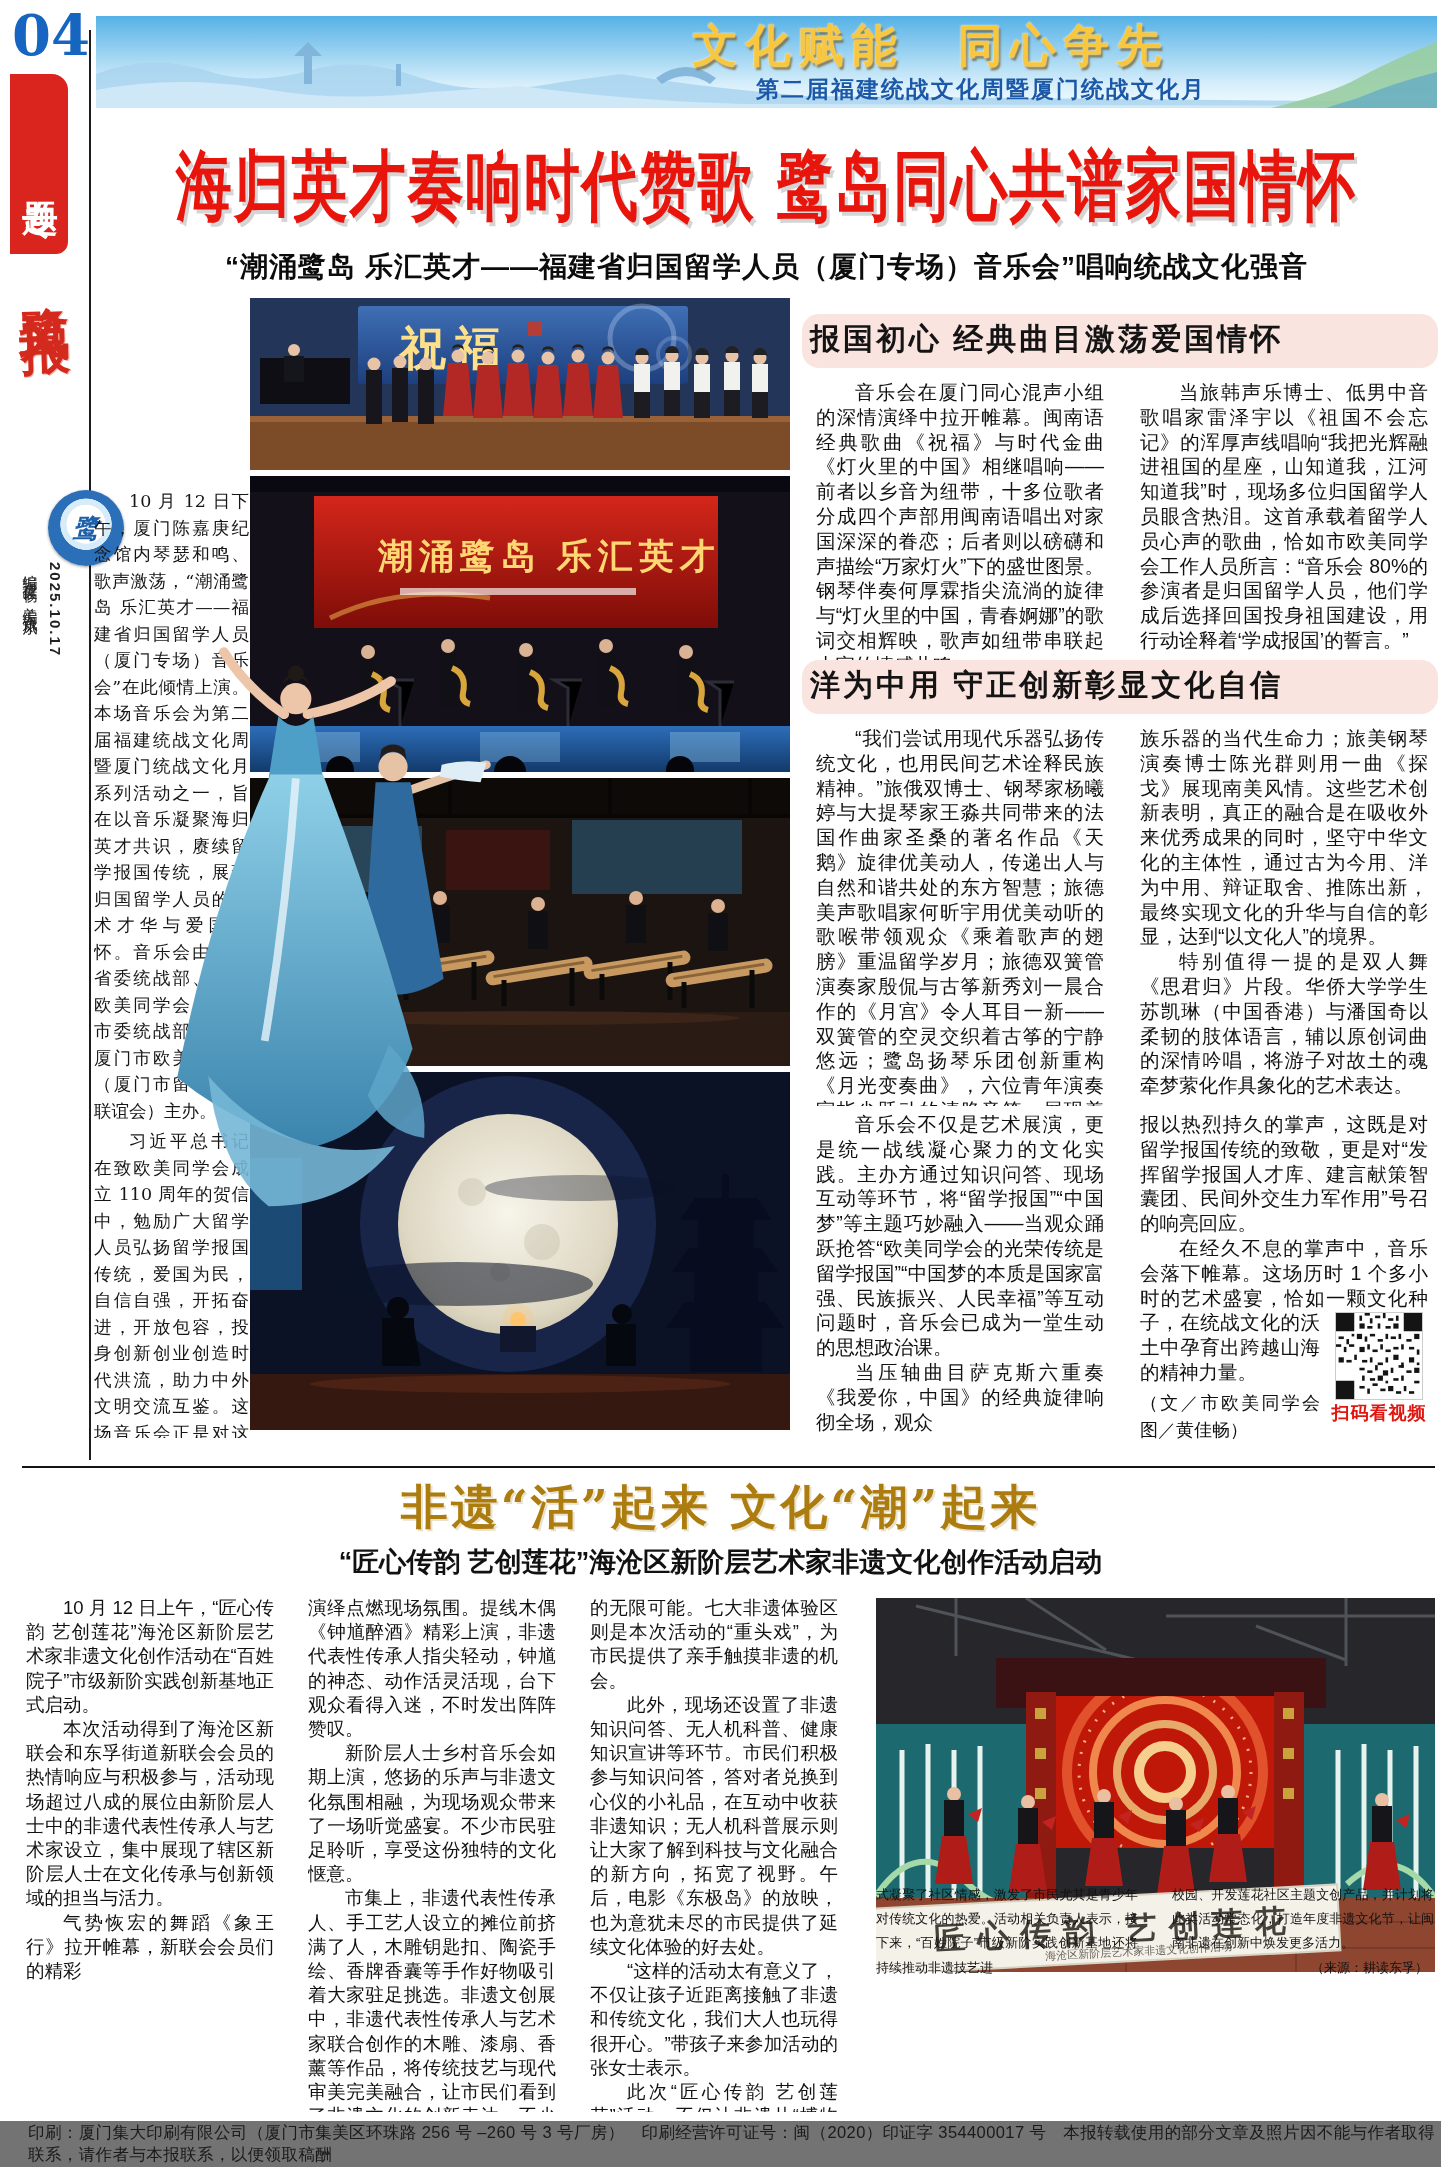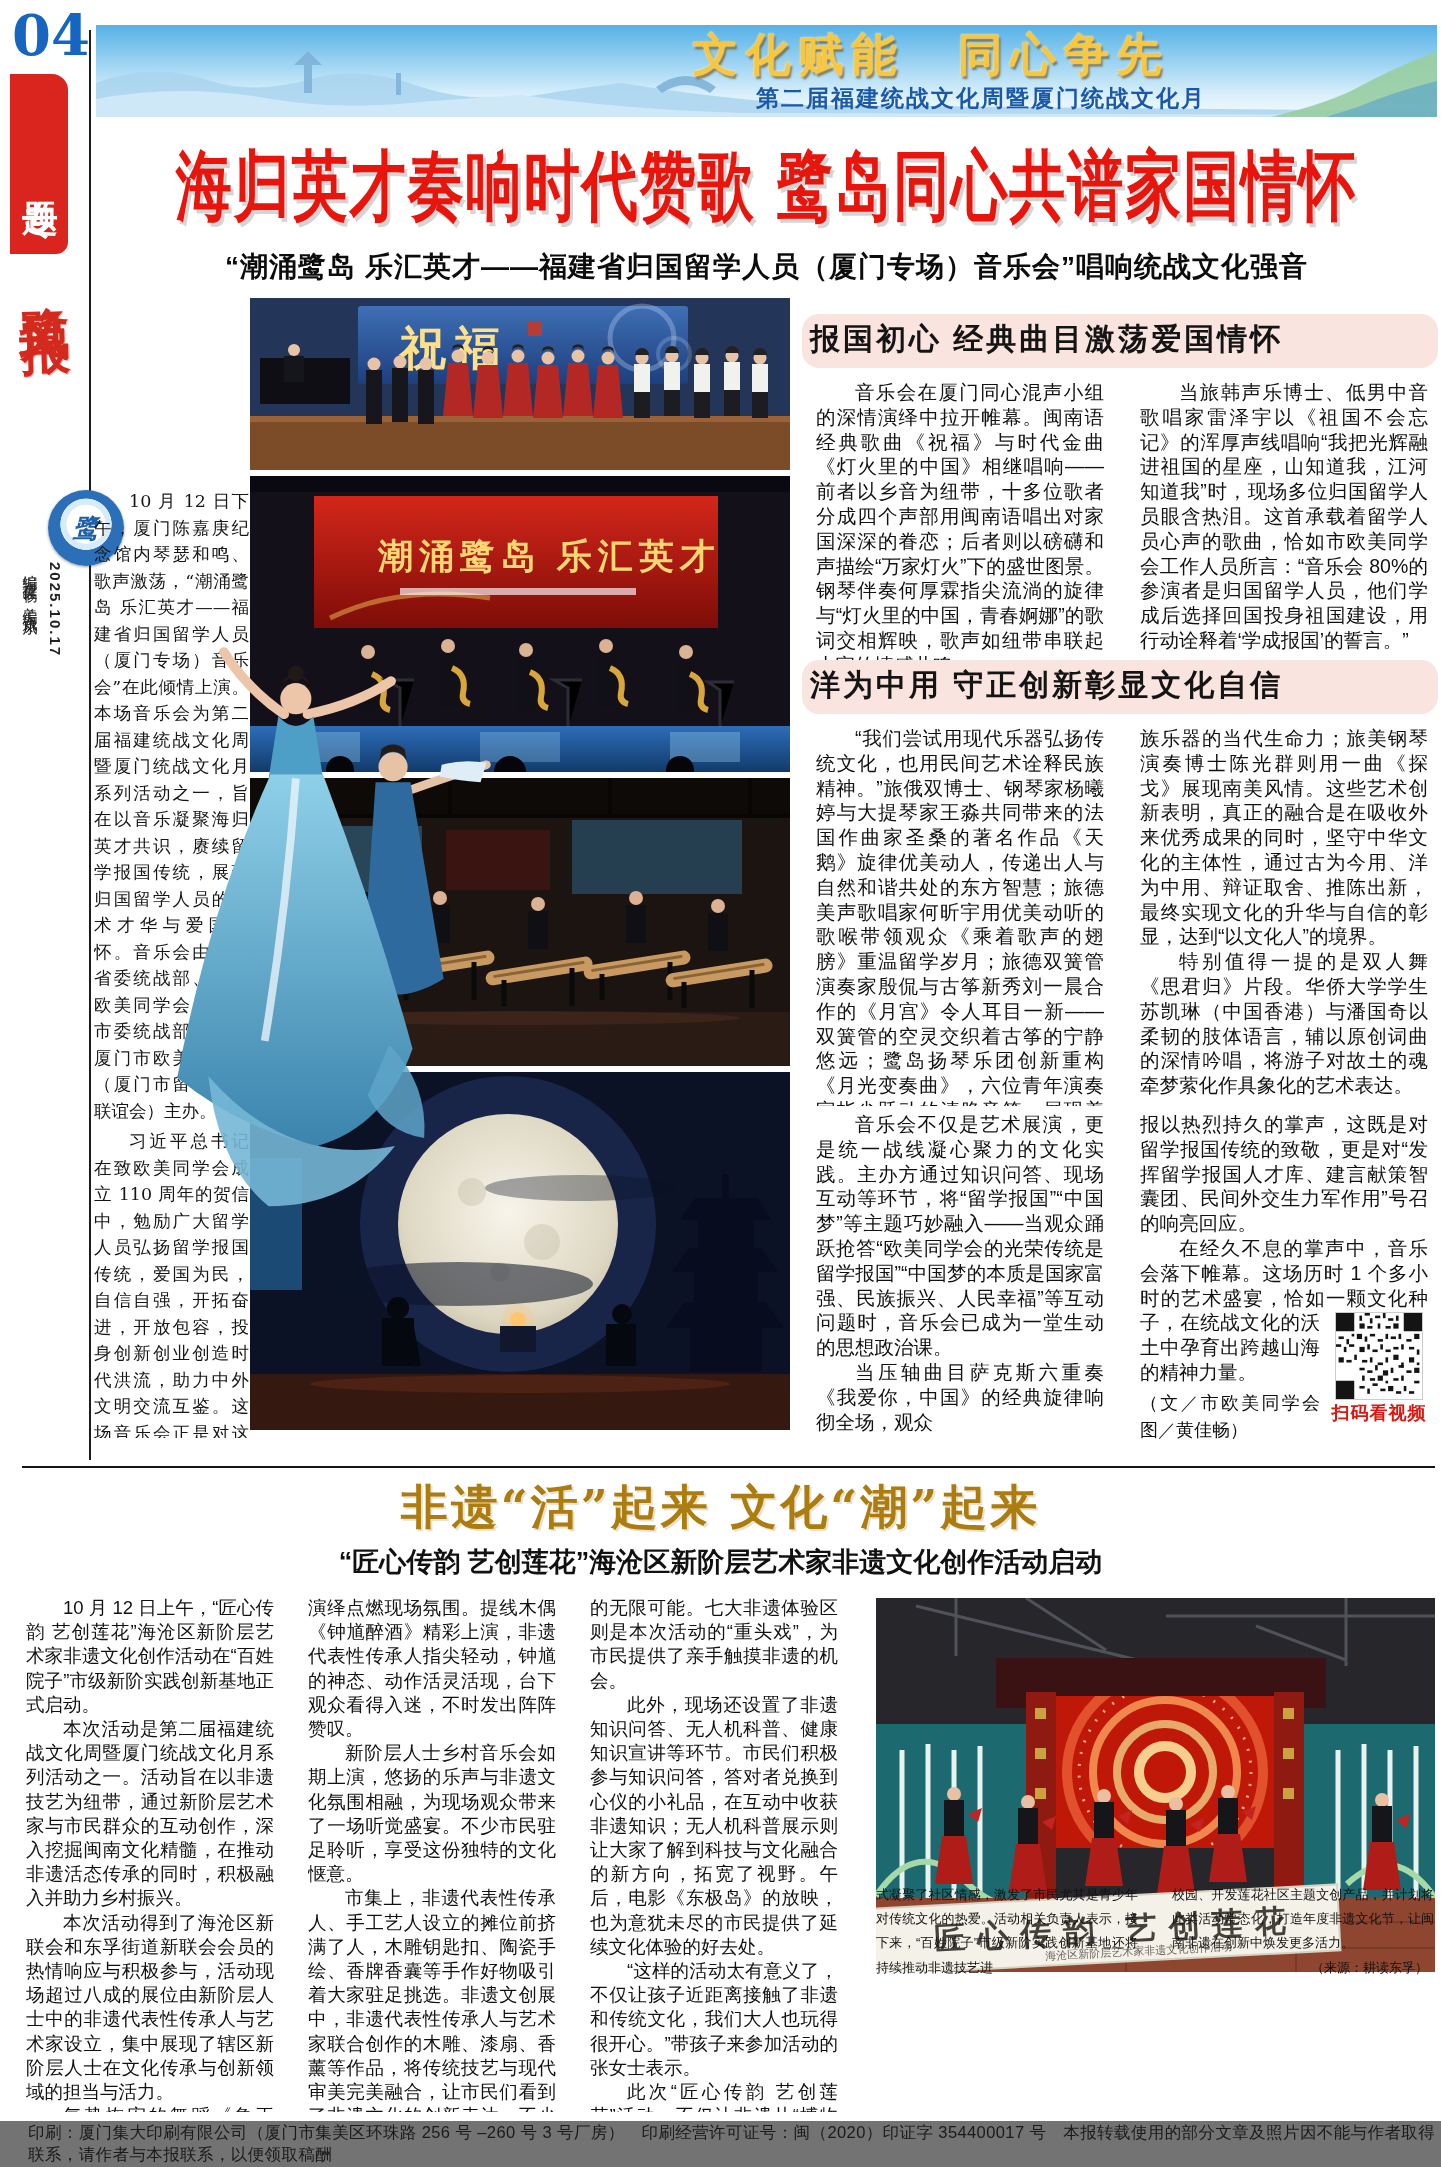--- a/index.html
+++ b/index.html
@@ -27,21 +27,21 @@
                    font-size:15px; color:#222; letter-spacing:2px; }
   .masthead-meta .d { margin-left:8px; font-weight:bold; }
   .logo-badge { left:48px; top:490px; width:76px; height:76px; border-radius:50%;
                 background:radial-gradient(circle at 50% 45%, #ffffff 0 34%, #d7ecf8 35% 45%, #2a6fb8 46% 78%, #123f7a 79% 100%);
                 display:flex; align-items:center; justify-content:center;
                 box-shadow:0 1px 3px rgba(0,0,0,.4); }
   .logo-badge span { font-family:"DejaVu Serif",serif; font-style:italic; font-weight:bold;
                      font-size:26px; color:#1d5fa8; }
 
   
-  .banner { left:96px; top:25px; width:1341px; height:92px; overflow:hidden;
+  .banner { left:96px; top:16px; width:1341px; height:92px; overflow:hidden;
             background:linear-gradient(180deg,#55b1e6 0%,#9ed4f2 42%,#d8effb 75%,#f3fbff 100%); }
   .banner svg { position:absolute; left:0; bottom:0; width:100%; height:100%; }
   .banner-title { position:absolute; left:330px; top:0px; width:1010px; text-align:center;
                   font-family:"DejaVu Serif",serif; font-weight:900; font-size:45px;
                   color:#f9c73e; letter-spacing:8px; white-space:nowrap;
                   text-shadow:0 0 2px #fff8e0, 2px 3px 2px rgba(110,72,0,.65); }
   .banner-sub { position:absolute; left:420px; top:58px; width:930px; text-align:center;
                 font-size:23px; font-weight:800; color:#1b58a8; letter-spacing:2px; }
 
   
@@ -468,21 +468,20 @@
     </div>
   </div>
 </div>
 
 <div class="abs divider"></div>
 <div class="abs f-head">非遗“活”起来 文化“潮”起来</div>
 <div class="abs f-deck">“匠心传韵 艺创莲花”海沧区新阶层艺术家非遗文化创作活动启动</div>
 
 <div class="fcol fc1 art">
   <p>10 月 12 日上午，“匠心传韵 艺创莲花”海沧区新阶层艺术家非遗文化创作活动在“百姓院子”市级新阶实践创新基地正式启动。</p>
-  <p>本次活动是第二届福建统战文化周暨厦门统战文化月系列活动之一。活动旨在以非遗技艺为纽带，通过新阶层艺术家与市民群众的互动创作，深入挖掘闽南文化精髓，在推动非遗活态传承的同时，积极融入并助力乡村振兴。</p>
   <p>本次活动得到了海沧区新联会和东孚街道新联会会员的热情响应与积极参与，活动现场超过八成的展位由新阶层人士中的非遗代表性传承人与艺术家设立，集中展现了辖区新阶层人士在文化传承与创新领域的担当与活力。</p>
   <p>气势恢宏的舞蹈《象王行》拉开帷幕，新联会会员们的精彩</p>
 </div>
 <div class="fcol fc2 art">
   <p class="cont">演绎点燃现场氛围。提线木偶《钟馗醉酒》精彩上演，非遗代表性传承人指尖轻动，钟馗的神态、动作活灵活现，台下观众看得入迷，不时发出阵阵赞叹。</p>
   <p>新阶层人士乡村音乐会如期上演，悠扬的乐声与非遗文化氛围相融，为现场观众带来了一场听觉盛宴。不少市民驻足聆听，享受这份独特的文化惬意。</p>
   <p>市集上，非遗代表性传承人、手工艺人设立的摊位前挤满了人，木雕钥匙扣、陶瓷手绘、香牌香囊等手作好物吸引着大家驻足挑选。非遗文创展中，非遗代表性传承人与艺术家联合创作的木雕、漆扇、香薰等作品，将传统技艺与现代审美完美融合，让市民们看到了非遗文化的创新表达，不少人拿出手机拍照记录，感叹传统技艺</p>
 </div>
 <div class="fcol fc3 art">
   <p class="cont">的无限可能。七大非遗体验区则是本次活动的“重头戏”，为市民提供了亲手触摸非遗的机会。</p>

